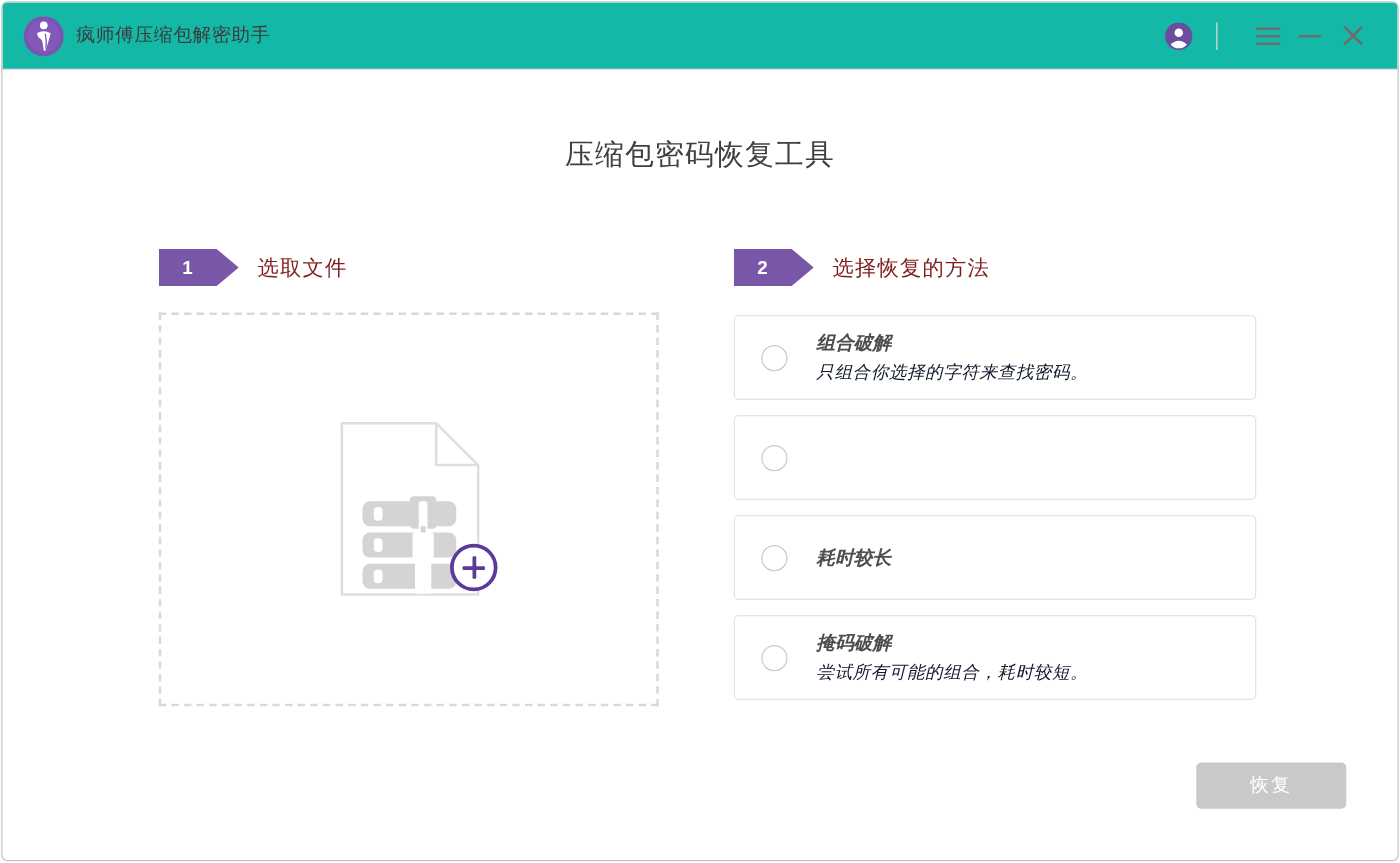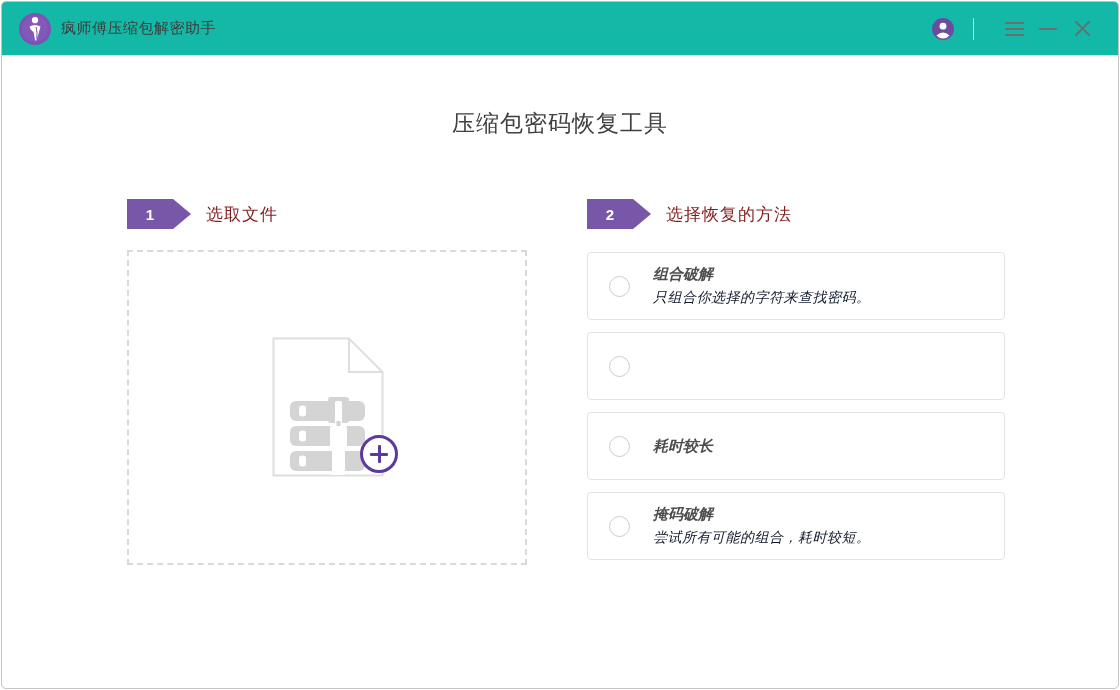--- a/index.html
+++ b/index.html
@@ -190,14 +190,15 @@
     <div class="method-card">
       <span class="radio"></span>
       <div class="method-text">
         <div class="method-title">掩码破解</div>
         <div class="method-desc">尝试所有可能的组合，耗时较短。</div>
       </div>
     </div>
 
   </div>
 
+  <button class="recover-btn" disabled="">恢复</button>
 
 </div>
 
 </body></html>

